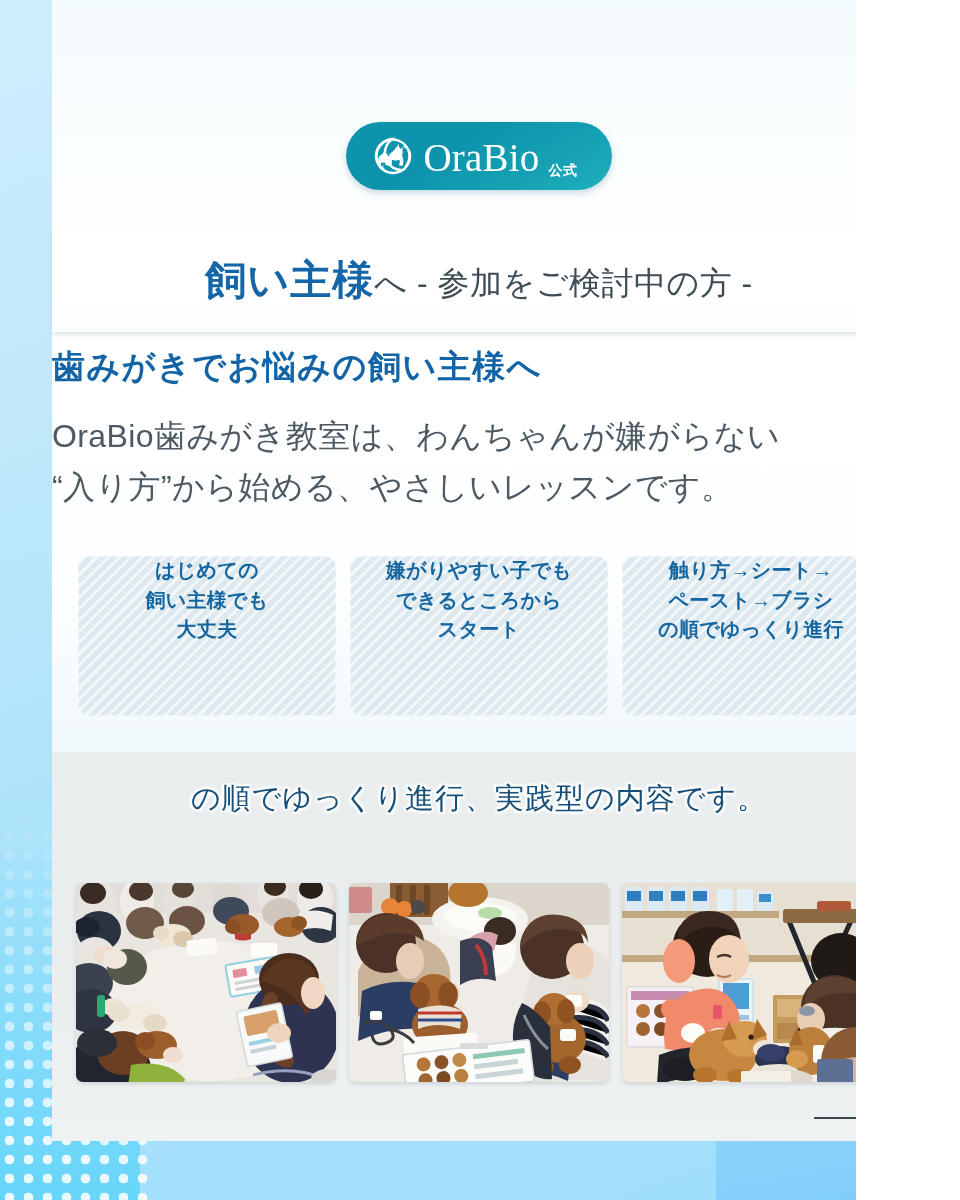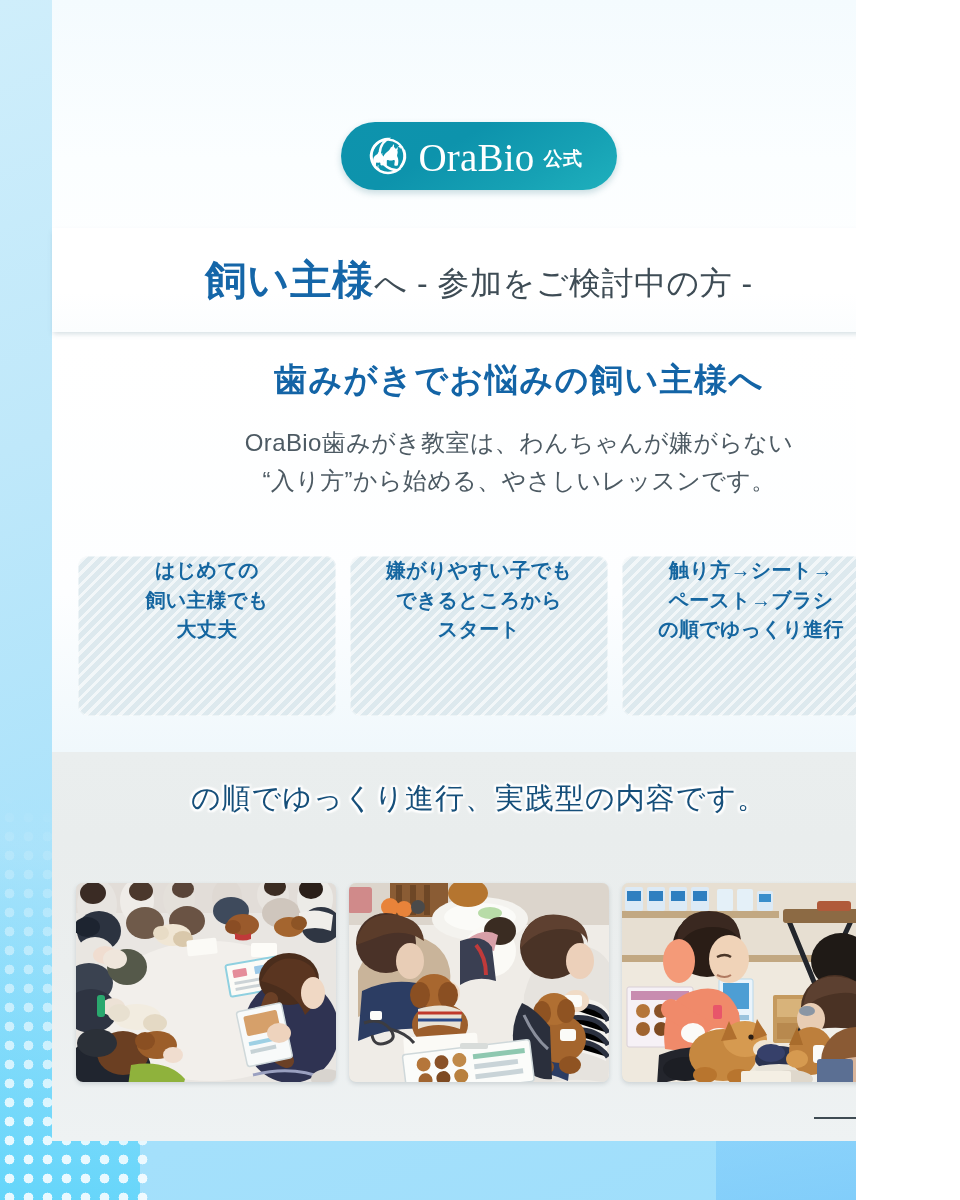--- a/index.html
+++ b/index.html
@@ -56,47 +56,47 @@
     background:linear-gradient(150deg,#0e93ad 0%,#0d93ac 38%,#16a1b4 72%,#1fb0bd 100%);
     box-shadow:0 3px 7px rgba(10,90,110,.22);
   }
   .logo-icon { width:42px; height:42px; flex:0 0 42px; }
   .logo-word {
     color:#fff; font-size:39px; letter-spacing:.2px; line-height:1;
     font-family:"Liberation Serif", serif; font-weight:400;
     position:relative; top:1px;
   }
   .logo-sub {
-    color:#fff; font-size:19px; font-weight:700; line-height:1;
-    position:relative; top:4px; letter-spacing:.5px;font-family:Liberation Mono, monospace;
+    color:#fff; font-size:14px; font-weight:700; line-height:1;
+    position:relative; top:14px; letter-spacing:.5px;
   }
 
   
   .band {
     position:absolute; left:0; top:228px; width:854px; height:104px;
     background:linear-gradient(180deg,#ffffff 0%,#ffffff 62%,#fbfdfe 100%);
     box-shadow:0 3px 5px -1px rgba(120,150,165,.30);
     display:flex; align-items:center;
   }
   .band-inner { width:100%; text-align:center; white-space:nowrap; }
   .band-strong {
     color:#1566a8; font-size:41px; font-weight:700; letter-spacing:1px;
   }
   .band-rest {
     color:#3e4c55; font-size:32px; font-weight:400; letter-spacing:.5px;
   }
 
   
-  .lead { position:absolute; left:0; top:360px; width:854px; text-align:center;margin-left:40px; }
+  .lead { position:absolute; left:0; top:347px; width:854px; text-align:left; }
   .lead-h {
     color:#1364a6; font-size:33px; font-weight:700; letter-spacing:1.5px;
     line-height:1.2;
   }
   .lead-p {
-    margin-top:24px; color:#4d5a63; font-size:24px; font-weight:400;
+    margin-top:24px; color:#4d5a63; font-size:32px; font-weight:400;
     line-height:1.62; letter-spacing:.4px;
   }
 
   
   .cards {
     position:absolute; left:26px; top:556px; width:802px;
     display:flex; gap:14px; align-items:stretch;
   }
   .card {
     flex:1 1 0; min-height:160px; border-radius:11px;

